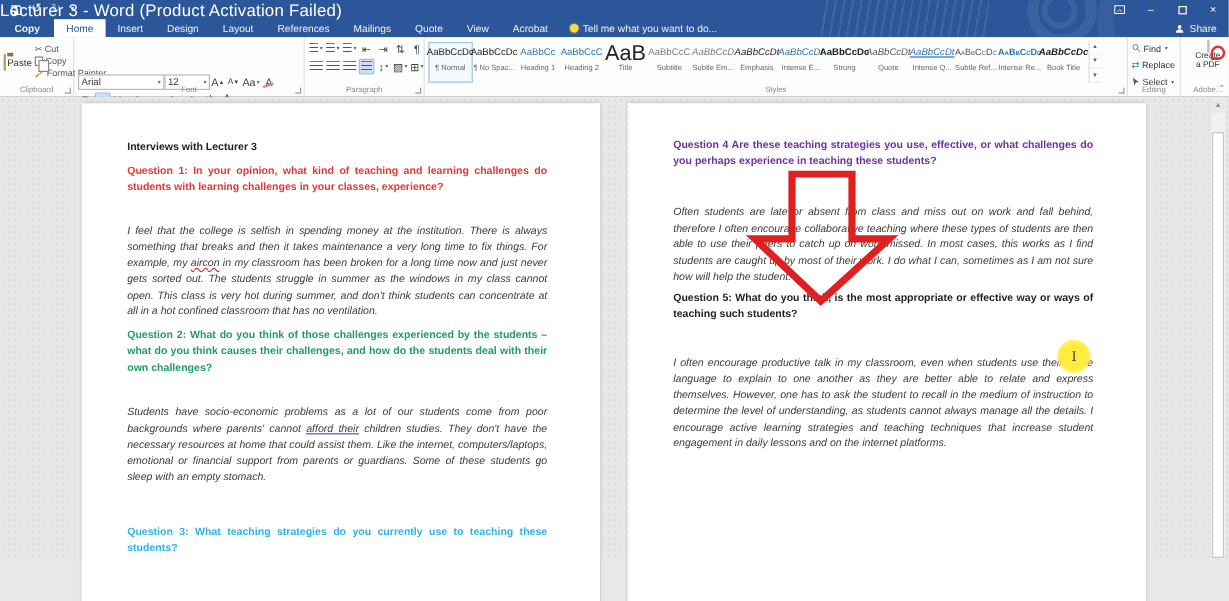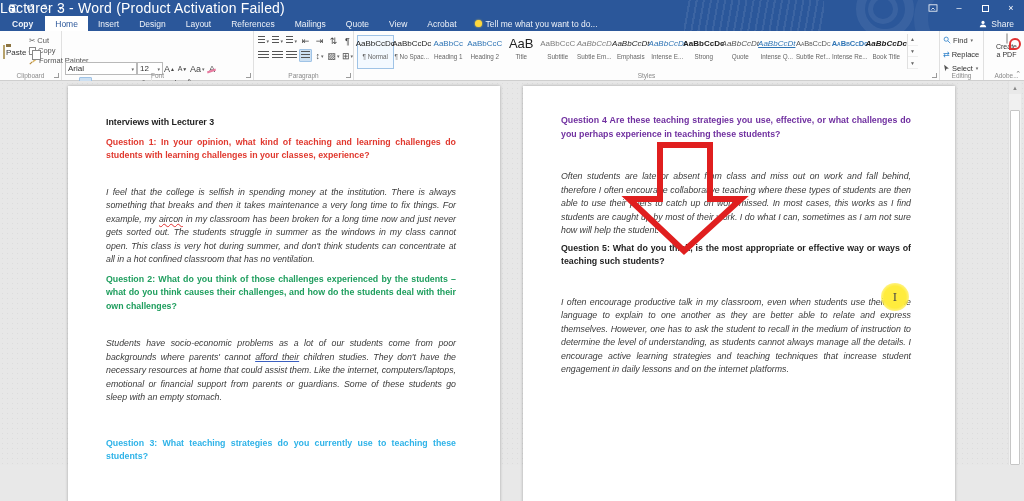--- a/index.html
+++ b/index.html
@@ -64,21 +64,21 @@
   .copy-ic { width:7px; height:8px; border:1px solid #888; position:relative; background:#fff; }
   .copy-ic::before { content:""; position:absolute; left:2px; top:2px; width:7px; height:8px;
     border:1px solid #888; background:#fff; }
 
   
   .g-font { width:192px; }
   .combo { border:1px solid #b9b9b9; background:#fff; height:13px; display:inline-flex;
     align-items:center; padding:0 2px; font-size:8px; gap:2px; }
   .combo .dd { margin-left:auto; }
   .fname { width:72px; }
-  .fsize { width:26px; }
+  .fsize { width:38px; }
   .hl-bar { border-bottom:3px solid #ffe000; }
   .fc-bar { border-bottom:3px solid #7030a0; }
   .fx-a { color:#2a7fc9; font-weight:bold; }
   .clear-a { position:relative; }
   .clear-a::after { content:""; position:absolute; left:1px; top:8px; width:9px; height:2px;
     background:#e87ba0; transform:rotate(-20deg); }
 
   
   .g-para { width:100px; }
   .lines-ic { width:11px; height:9px;
@@ -89,21 +89,21 @@
 
   
   .g-styles { width:586px; display:flex; }
   .chips { display:flex; }
   .chip { width:36.5px; height:34px; margin-top:1px; display:flex; flex-direction:column;
     align-items:center; justify-content:flex-start; padding-top:2px; border:1px solid transparent; }
   .chip.sel { border:1px solid #9fc3e6; background:#f3f9ff; }
   .chip-sample { font-size:8px; line-height:12px; color:#222; white-space:nowrap; }
   .chip-label { font-size:6.3px; color:#666; margin-top:3px; white-space:nowrap; }
   .s-h1,.s-h2 { color:#2e74b5; }
-  .s-title { font-size:13px; }
+  .s-title { font-size:18px; }
   .s-subtitle { color:#7d7d7d; }
   .s-subtle-em { color:#7d7d7d; font-style:italic; }
   .s-emphasis { font-style:italic; }
   .s-intense-e { color:#2e74b5; font-style:italic; }
   .s-strong { font-weight:bold; }
   .s-quote { font-style:italic; color:#555; }
   .s-intense-q { color:#2e74b5; font-style:italic; text-decoration:underline; }
   .s-subtle-ref { font-variant:small-caps; color:#555; font-size:7.5px; }
   .s-intense-ref { font-variant:small-caps; color:#2e74b5; font-weight:bold; font-size:7.5px; }
   .s-book { font-weight:bold; font-style:italic; }

